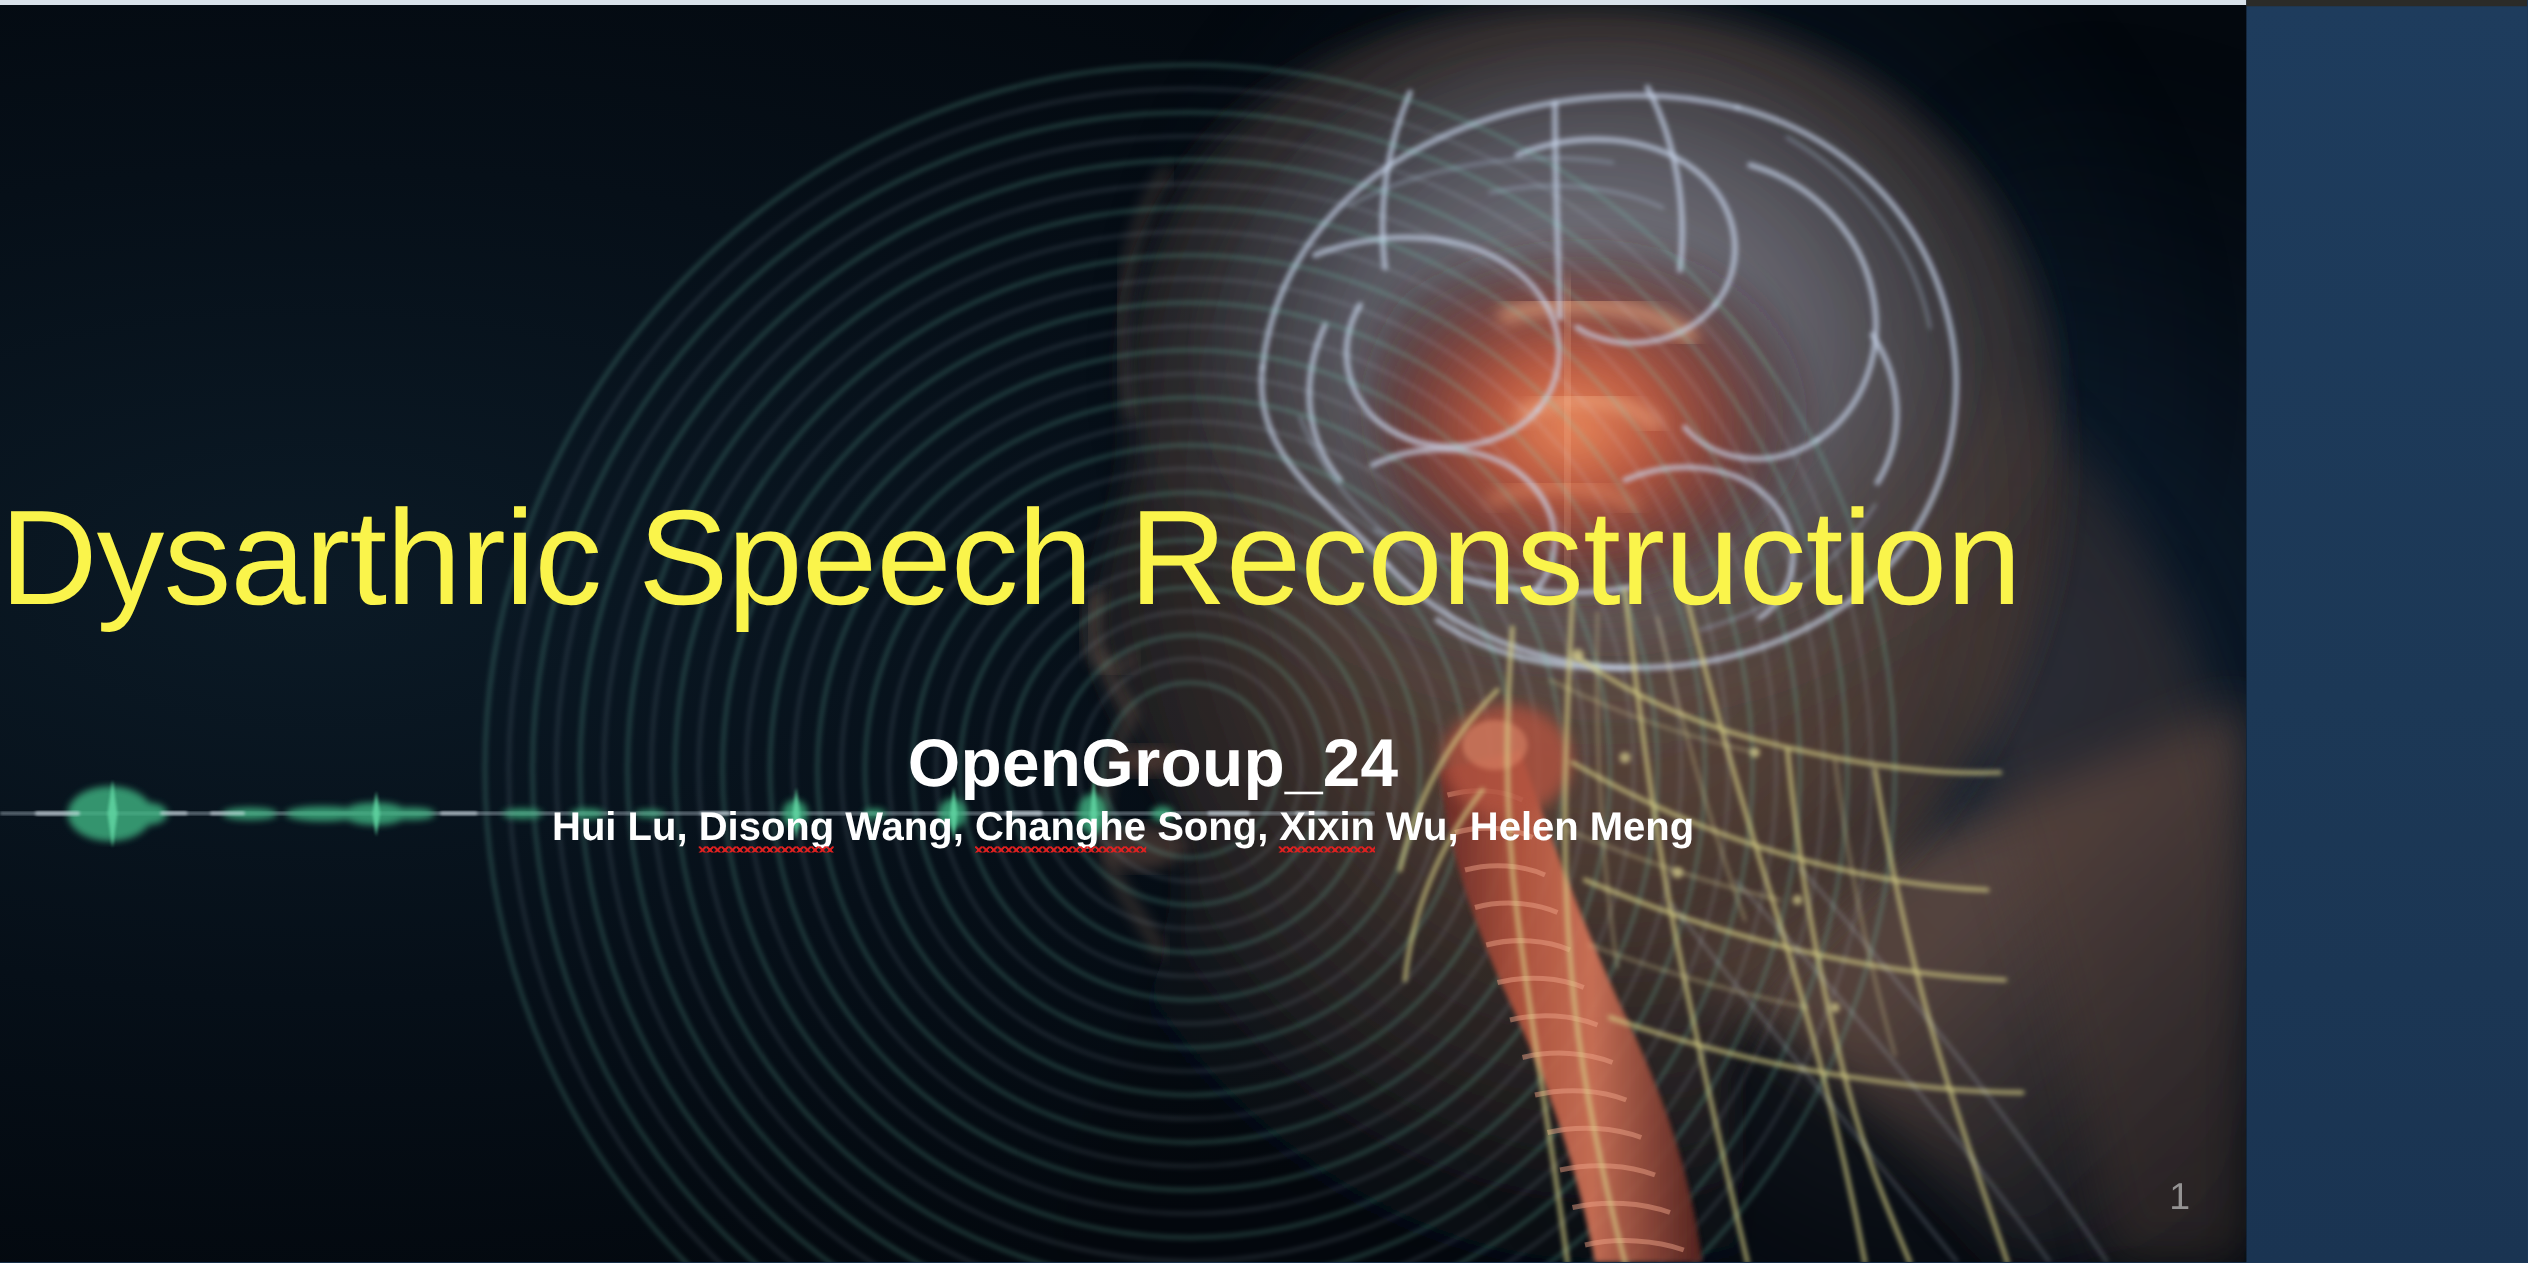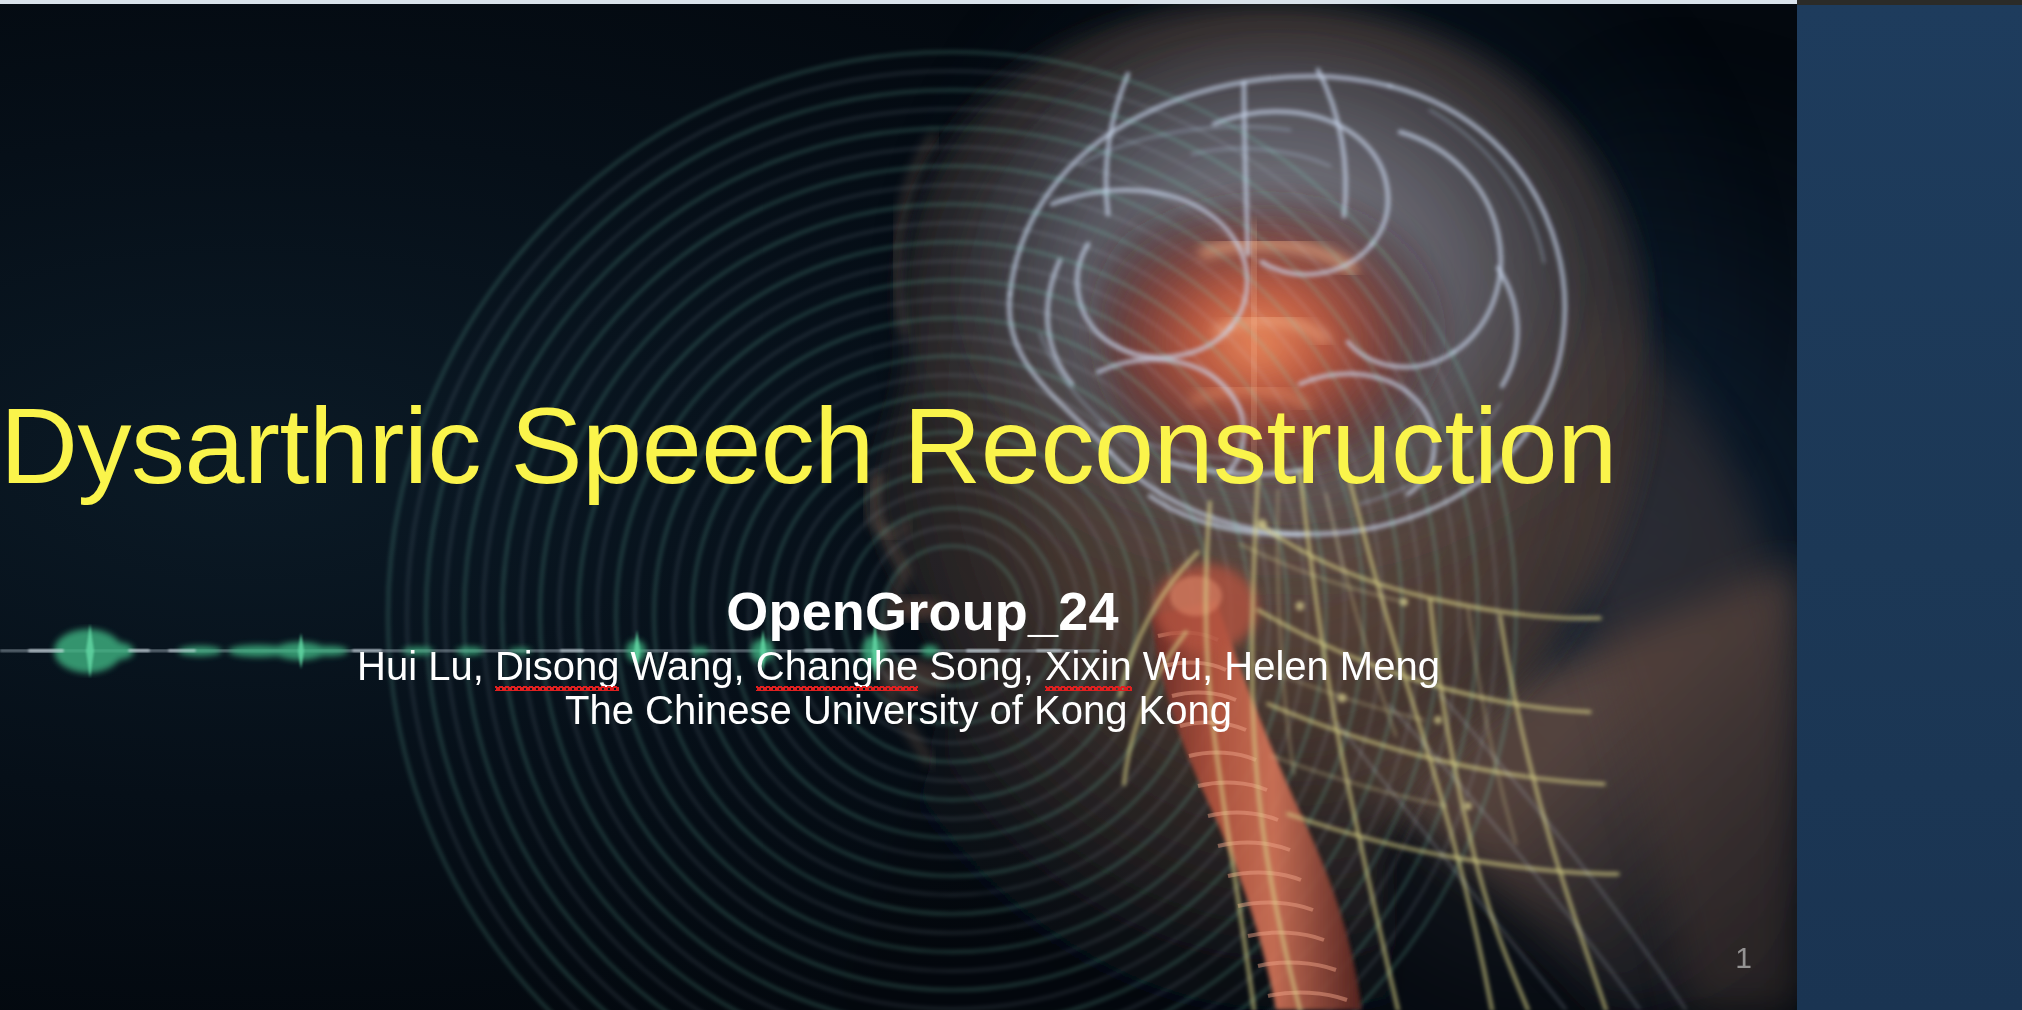--- a/index.html
+++ b/index.html
@@ -122,22 +122,22 @@
 
   .sub-event {
     font-size: 54px;
     font-weight: bold;
     color: #ffffff;
     line-height: 1.18;
     letter-spacing: 0.2px;
     padding-left: 48px;
   }
   .sub-line {
-    font-size: 40px;
-    font-weight: 400;
+    font-size: 32px;
+    font-weight: 700;
     color: #ffffff;
     line-height: 1.10;
     letter-spacing: 0px;
   }
 
   
   .misspelled {
     position: relative;
     display: inline-block;
   }
@@ -467,19 +467,18 @@
         <rect x="966" y="33" width="34" height="3.4" rx="1.7"></rect>
         <rect x="1036" y="33.2" width="26" height="2.8" rx="1.4"></rect>
       </g>
     </svg>
 
     <div id="slide-title">Dysarthric Speech Reconstruction</div>
 
     <div id="subtitle-block">
       <div class="sub-event">OpenGroup_24</div>
       <div class="sub-line"><span>Hui Lu, </span><span class="misspelled">Disong</span><span> Wang, </span><span class="misspelled">Changhe</span><span> Song, </span><span class="misspelled">Xixin</span><span> Wu, Helen Meng</span></div>
-      <div class="sub-line">The Chinese University of Kong Kong</div>
     </div>
 
     <div id="page-number">1</div>
 
   </div>
 </div>
 
 </body></html>

